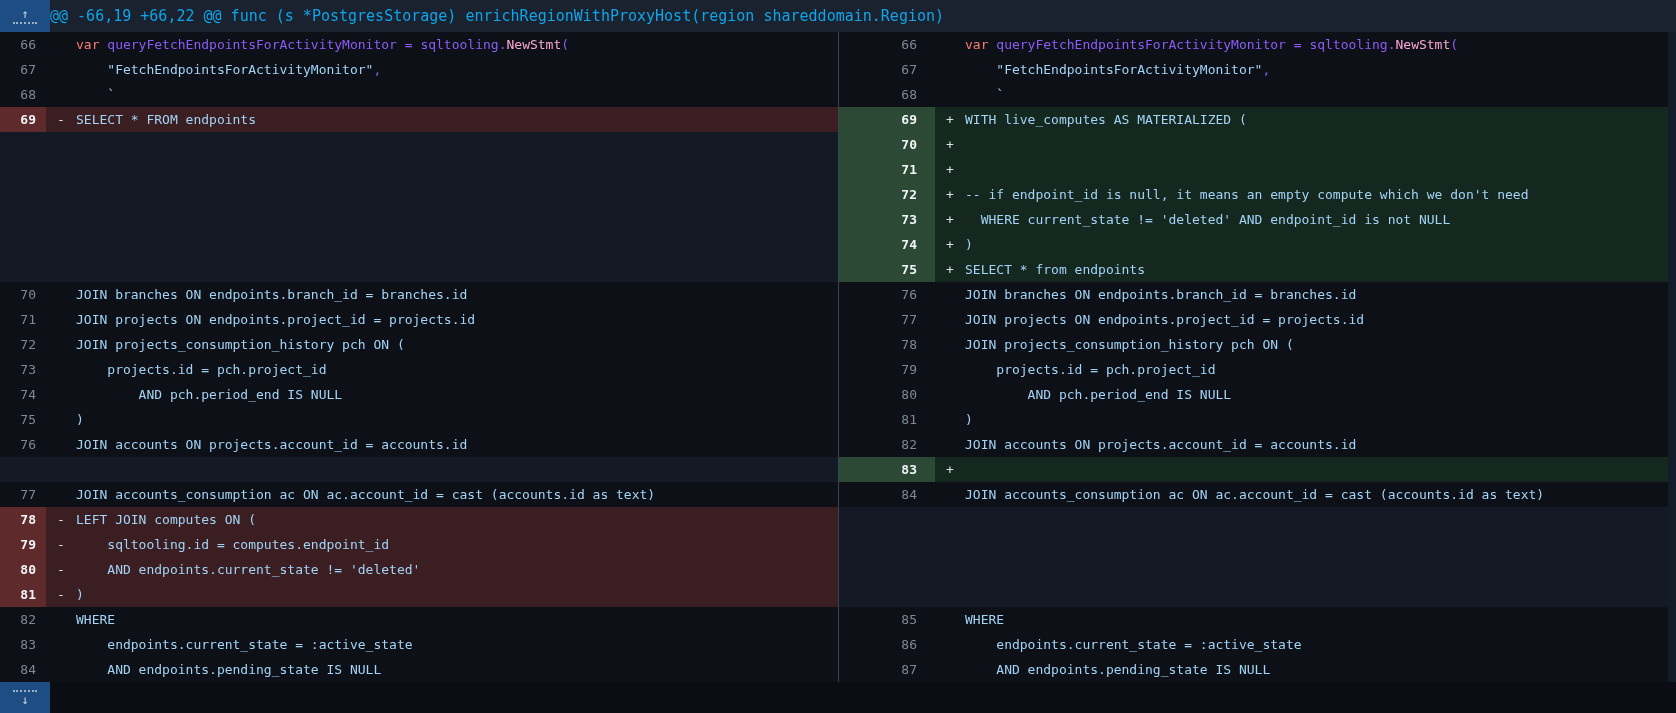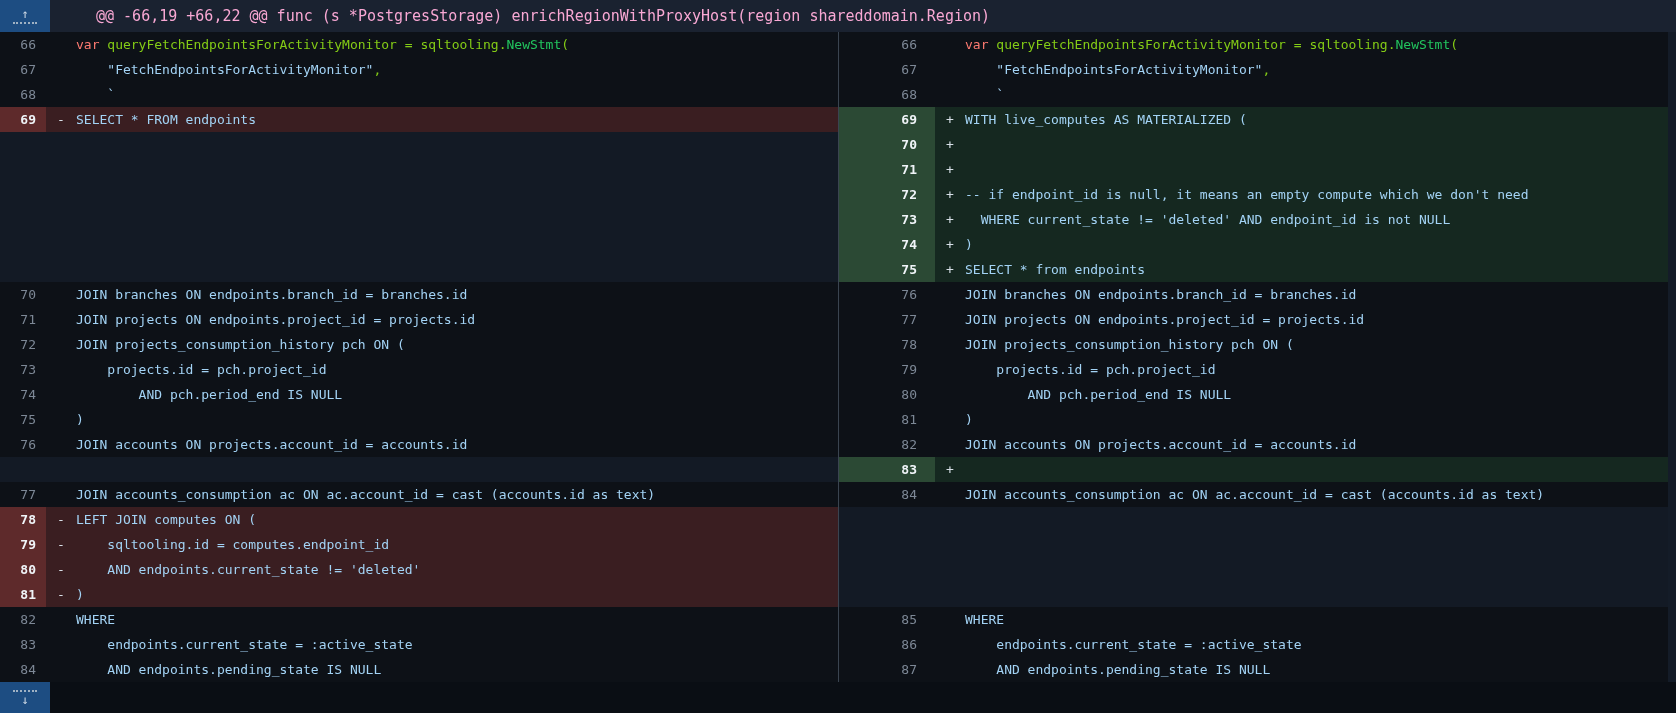--- a/index.html
+++ b/index.html
@@ -3,39 +3,39 @@
 <meta charset="utf-8">
 <style>
   html,body{margin:0;padding:0;background:#0d1117;width:1676px;height:713px;overflow:hidden}
   .app{position:relative;width:1676px;height:713px;display:flex;flex-direction:column;
        font-family:"DejaVu Sans Mono","Liberation Mono",monospace}
   .hunk-header{height:32px;flex:none;background:#1a2230;display:flex;align-items:stretch}
   .expand-btn{background:#1d4d82;border:none;width:50px;flex:none;display:flex;flex-direction:column;
               align-items:center;justify-content:center;gap:3px;cursor:pointer;padding:0}
   .arrow{color:#cfdae6;font-size:12px;line-height:10px;font-family:"DejaVu Sans Mono",monospace}
   .dots{width:24px;border-top:2px dotted #9fb2c4;height:0}
-  .hunk-text{color:#f9a8d4;font-size:15px;line-height:32px;margin-left:46px;white-space:pre}
+  .hunk-text{color:#0ea5e9;font-size:15px;line-height:32px;white-space:pre}
   .diff-body{flex:none;height:650px;display:flex}
   .panel{width:838px;flex:none;display:flex;flex-direction:column;background:#0d1117;overflow:hidden}
   .panel-right{width:837px;border-left:1px solid #3a4450}
   .row{display:flex;height:25px;flex:none;font-size:13px;line-height:25px}
   .gutter{flex:none;text-align:right;color:#7d8896;box-sizing:border-box}
   .panel-left .gutter{width:46px;padding-right:10px}
   .panel-right .gutter{width:96px;padding-right:18px}
   .marker{flex:none;width:30px;text-align:center;color:#d8e0e8}
   .code{white-space:pre;flex:1;overflow:hidden}
   .row.del{background:#3a1e21}
   .row.del .gutter{background:#5e2a2b;color:#f0f4f8;font-weight:bold}
   .row.add{background:#152820}
   .row.add .gutter{background:#2b4934;color:#f0f4f8;font-weight:bold}
   .row.spacer{background:#131a25}
   .tok-kw{color:#ff7b72}
-  .tok-fn{color:#22c55e}
+  .tok-fn{color:#f9a8d4}
   .tok-str{color:#a3d3f5}
-  .tok-pl{color:#84cc16}
+  .tok-pl{color:#8b5cf6}
   .bottom-bar{flex:1;background:#0a0e14;display:flex;align-items:stretch}
   .scroll-strip{position:absolute;right:0;top:32px;width:8px;height:650px;background:#141c28}
 </style>
 </head>
 <body>
 
 <div class="app">
 
   <div class="hunk-header">
     <button class="expand-btn">

